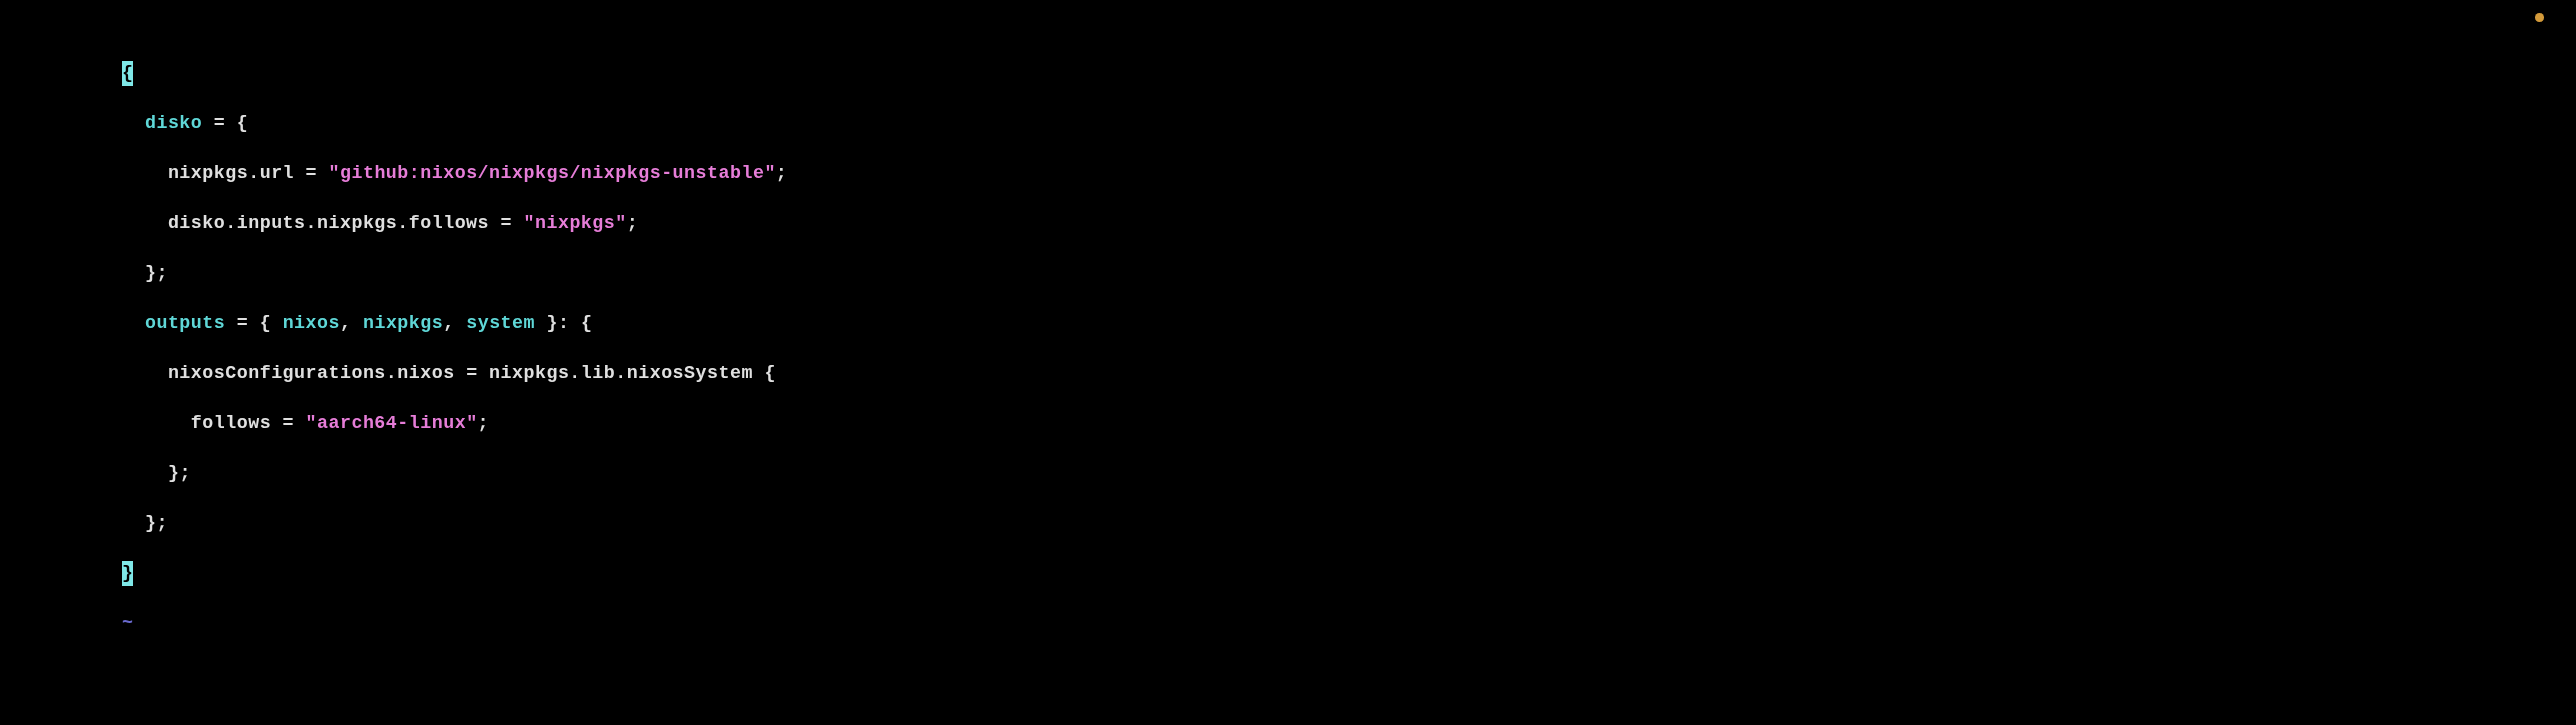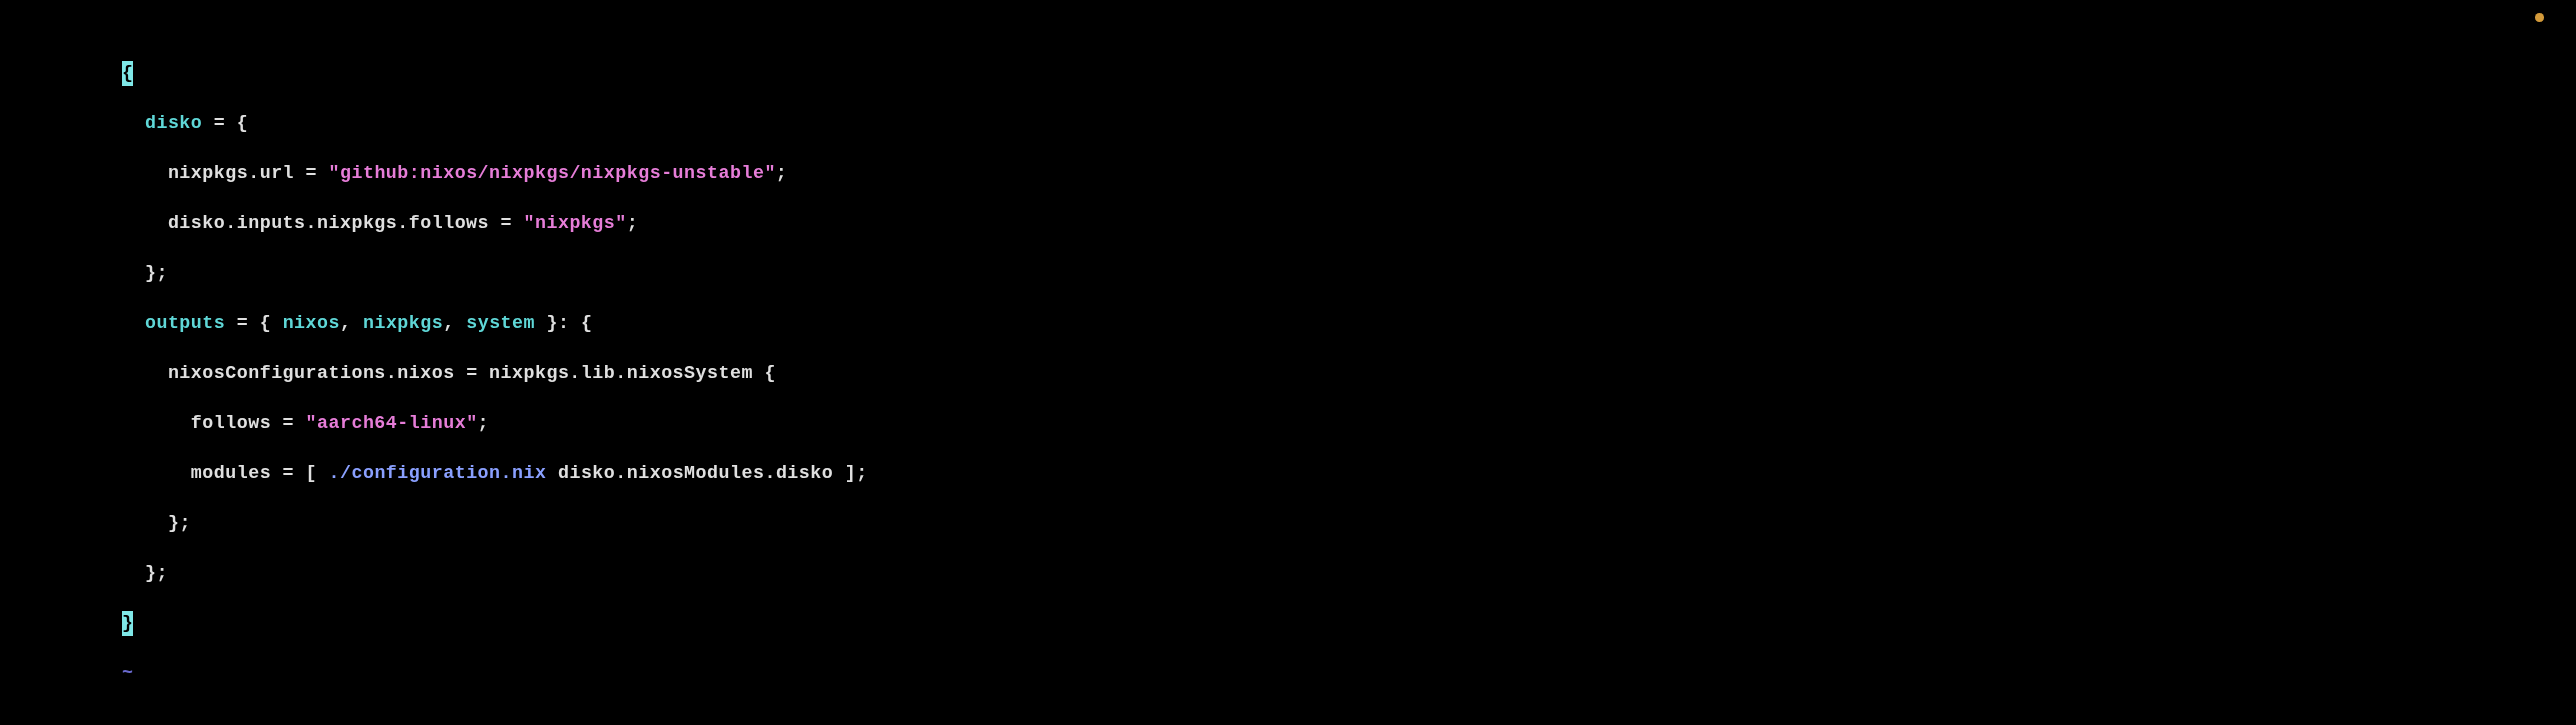--- a/index.html
+++ b/index.html
@@ -54,20 +54,19 @@
 
 <div class="editor">
 <div class="line"><span class="cursor-block">{</span></div>
 <div class="line">  <span class="kw">disko</span><span class="op"> = </span><span class="brace">{</span></div>
 <div class="line">    <span class="attr">nixpkgs.url</span><span class="op"> = </span><span class="str">"github:nixos/nixpkgs/nixpkgs-unstable"</span><span class="semi">;</span></div>
 <div class="line">    <span class="attr">disko.inputs.nixpkgs.follows</span><span class="op"> = </span><span class="str">"nixpkgs"</span><span class="semi">;</span></div>
 <div class="line">  <span class="brace">}</span><span class="semi">;</span></div>
 <div class="line">  <span class="kw">outputs</span><span class="op"> = </span><span class="brace">{ </span><span class="kw">nixos</span><span class="op">, </span><span class="kw">nixpkgs</span><span class="op">, </span><span class="kw">system</span><span class="brace"> }</span><span class="op">: </span><span class="brace">{</span></div>
 <div class="line">    <span class="attr">nixosConfigurations.nixos</span><span class="op"> = </span><span class="attr">nixpkgs.lib.nixosSystem </span><span class="brace">{</span></div>
 <div class="line">      <span class="attr">follows</span><span class="op"> = </span><span class="str">"aarch64-linux"</span><span class="semi">;</span></div>
-<div class="line">      <span class="attr">modules</span><span class="op"> = </span><span class="brace">[ </span><span class="path">./configuration.nix</span><span> </span><span class="attr">disko.nixosModules.disko</span><span class="brace"> ]</span><span class="semi">;</span></div>
 <div class="line">    <span class="brace">}</span><span class="semi">;</span></div>
 <div class="line">  <span class="brace">}</span><span class="semi">;</span></div>
 <div class="line"><span class="cursor-block">}</span></div>
 <div class="line"><span class="tilde">~</span></div>
 
 </div>
 
 
 </body></html>

